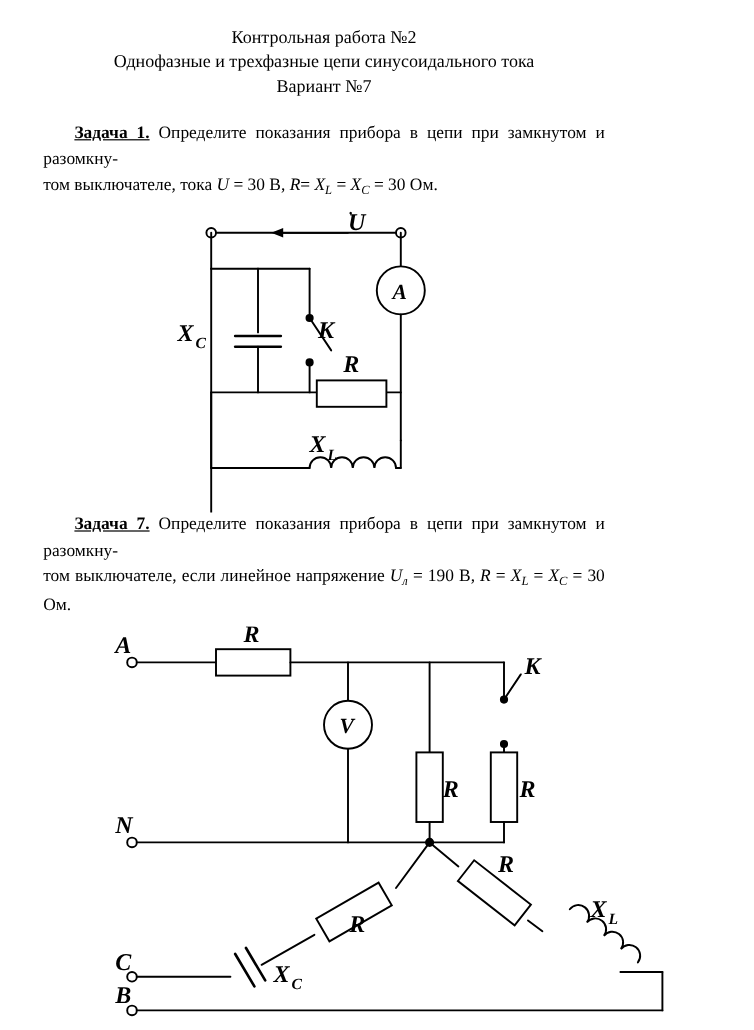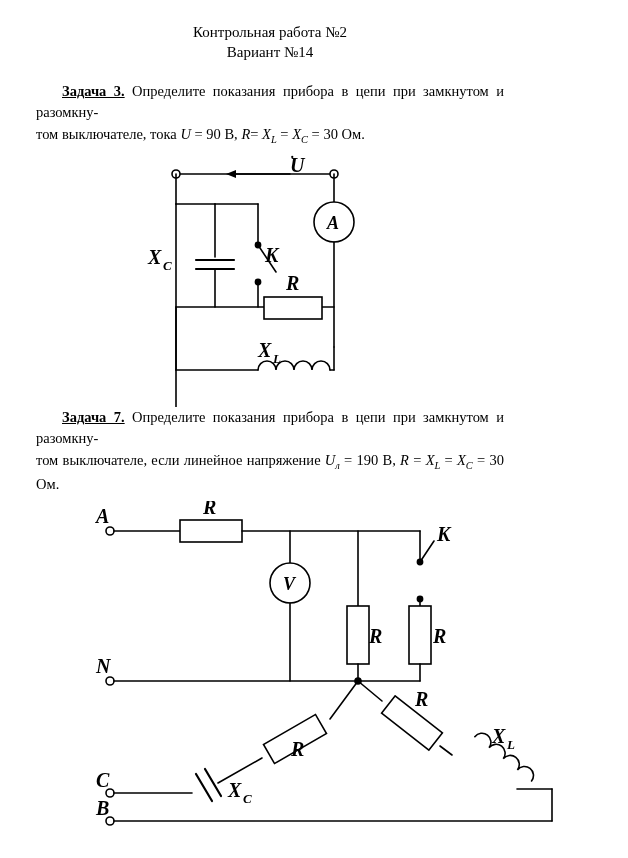--- a/index.html
+++ b/index.html
@@ -57,27 +57,28 @@
     font-weight: bold;
   }
 </style>
 </head>
 <body>
 
 <div class="page">
 
   <div class="title-block">
     <span class="title-line">Контрольная работа №2</span>
-    <span class="title-line">Вариант №14</span>
+    <span class="title-line">Однофазные и трехфазные цепи синусоидального тока</span>
+    <span class="title-line">Вариант №7</span>
   </div>
 
   <p class="task-para first">
-    <span class="indent"></span><span class="task-label">Задача 3.</span>
+    <span class="indent"></span><span class="task-label">Задача 1.</span>
     <span>Определите показания прибора в цепи при замкнутом и разомкну-</span><br>
-    <span>том выключателе, тока </span><var>U</var><span> = 90 В, </span><var>R</var><span>= </span><var>X</var><span class="sub">L</span><span> = </span><var>X</var><span class="sub">C</span><span> = 30 Ом.</span>
+    <span>том выключателе, тока </span><var>U</var><span> = 30 В, </span><var>R</var><span>= </span><var>X</var><span class="sub">L</span><span> = </span><var>X</var><span class="sub">C</span><span> = 30 Ом.</span>
   </p>
 
   <div class="fig fig1">
     <svg width="560" height="255" viewBox="0 0 560 255" xmlns="http://www.w3.org/2000/svg">
       <g stroke="#000" stroke-width="1.6" fill="none" stroke-linecap="round">
 
         <line x1="180" y1="22" x2="330" y2="22"></line>
 
         <circle cx="176" cy="22" r="4" fill="#fff" stroke="#000" stroke-width="1.6"></circle>
         <circle cx="334" cy="22" r="4" fill="#fff" stroke="#000" stroke-width="1.6"></circle>

